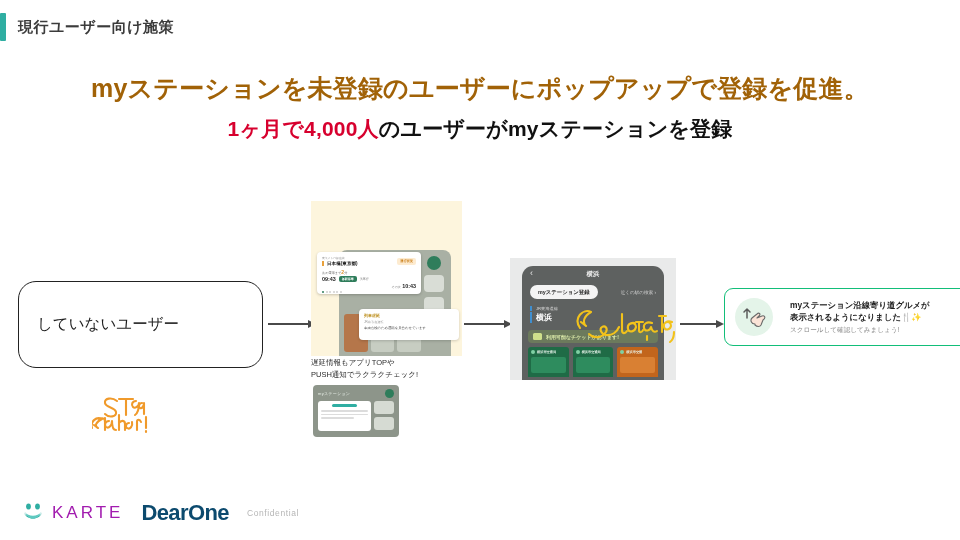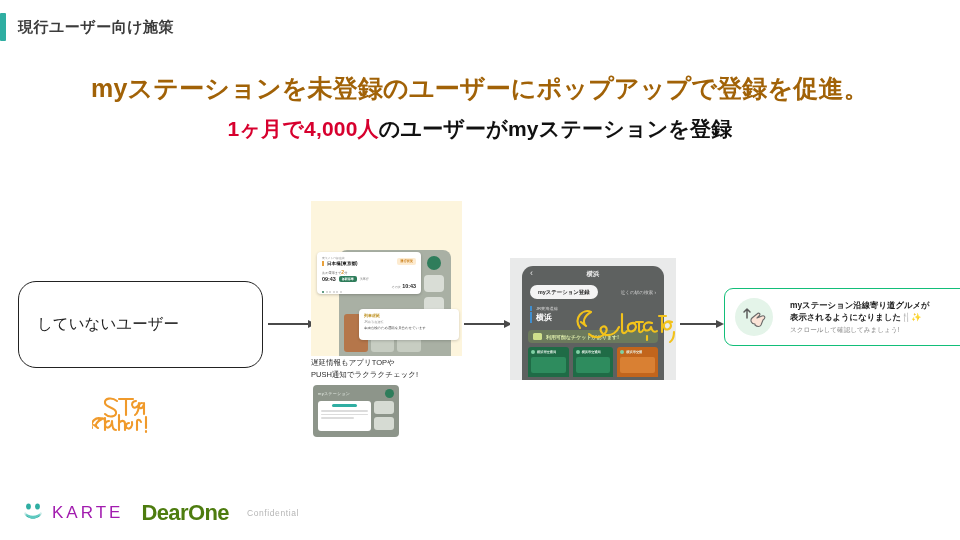--- a/index.html
+++ b/index.html
@@ -134,21 +134,21 @@
   .tt2{font-size:6.6px;color:#8a8a8a;margin-top:3px;}
   .toast-x{
     position:absolute;right:-5px;top:-5px;width:11px;height:11px;border-radius:50%;
     background:#12BE79;color:#fff;font-size:7px;line-height:11px;text-align:center;font-weight:700;
   }
 
   
   .footer{position:absolute;left:22px;bottom:14px;display:flex;align-items:center;gap:18px;}
   .karte{display:flex;align-items:center;gap:7px;}
   .karte-tx{font-size:17px;letter-spacing:3px;color:#a21caf;font-weight:400;}
-  .dear{font-size:22px;font-weight:700;color:#4d7c0f;letter-spacing:-.6px;position:relative;}
+  .dear{font-size:22px;font-weight:700;color:#0c4a6e;letter-spacing:-.6px;position:relative;}
   .conf{font-size:8.5px;color:#b6b6b6;letter-spacing:.6px;}
 </style>
 </head>
 <body>
 
 <div class="slide">
 
   <div class="hdr">
     <div class="hdr-bar"></div>
     <div class="hdr-title">現行ユーザー向け施策</div>

